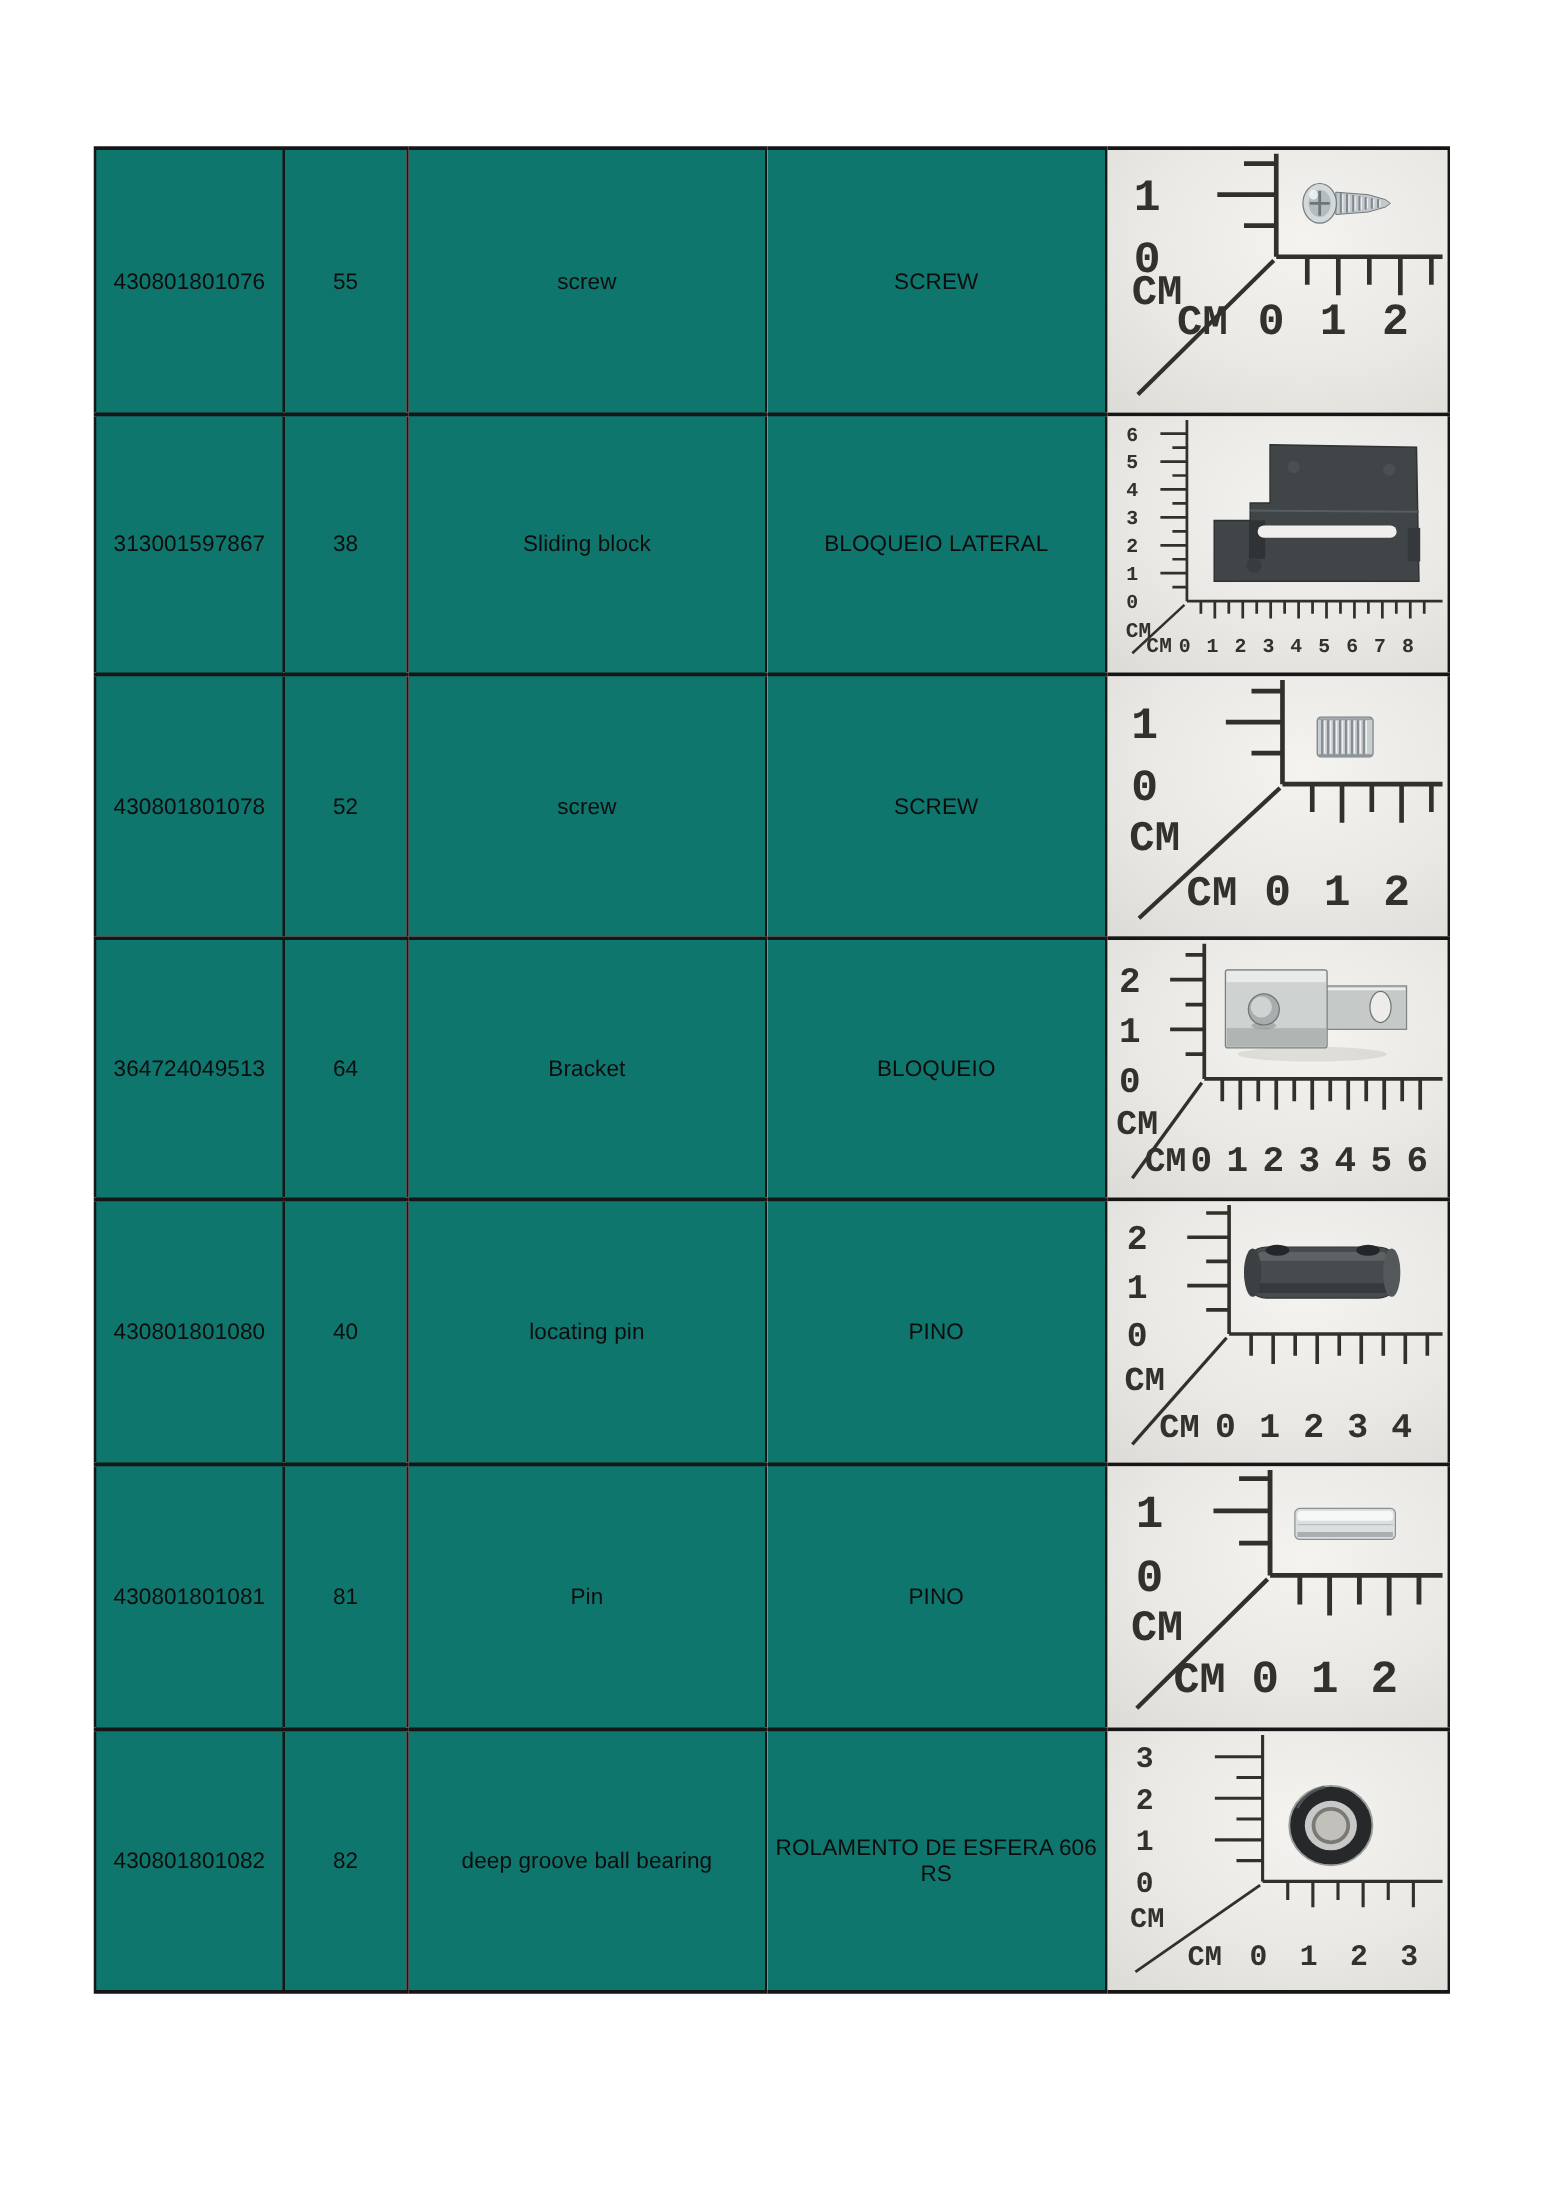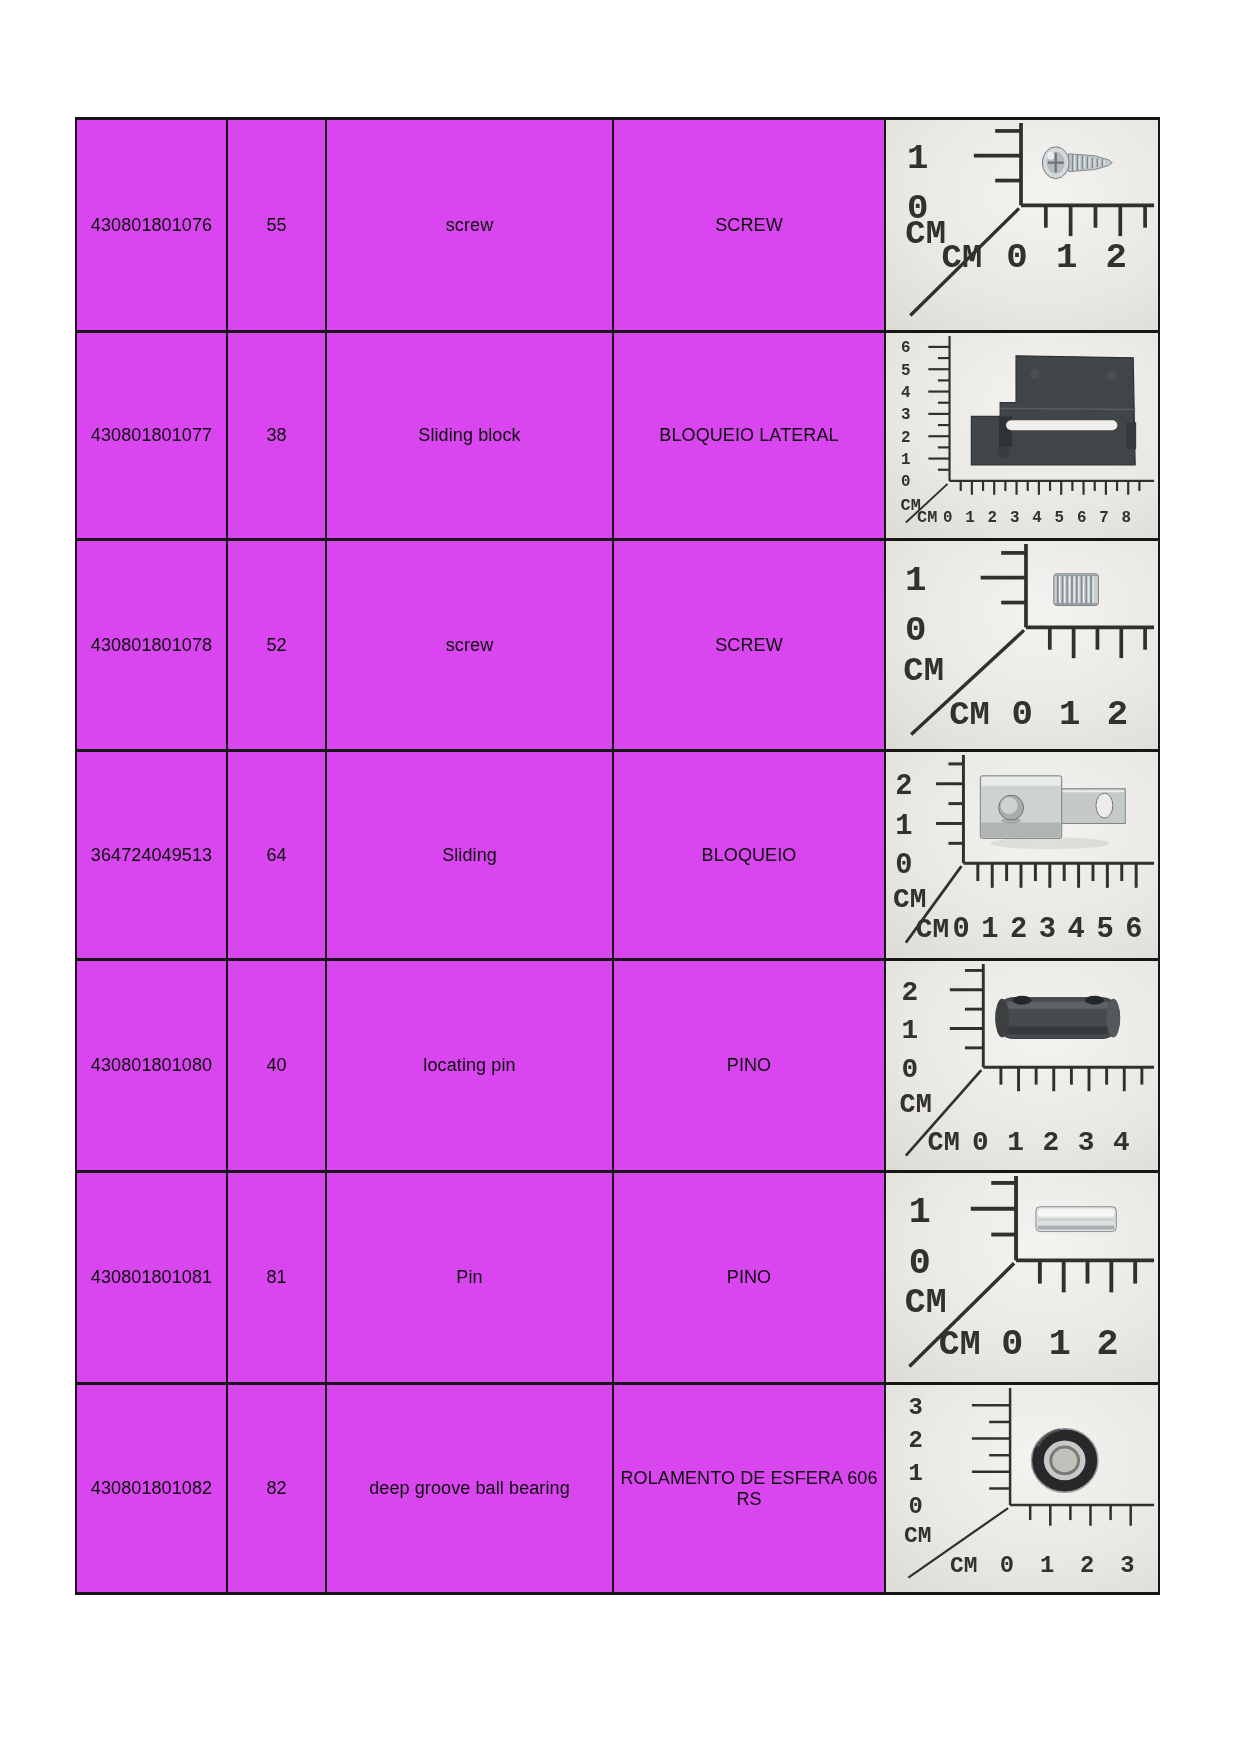--- a/index.html
+++ b/index.html
@@ -24,21 +24,21 @@
     border:2px solid #161616;
     border-top-width:3px;
     border-bottom-width:3px;
     padding:0;
     text-align:center;
     vertical-align:middle;
     font-size:18px;
     color:#0d0d0d;
     letter-spacing:0.1px;
     overflow:hidden;
-    background:#d946ef;
+    background:#0f766e;
   }
   table.parts-table td.c-photo{
     padding:0;
     background:#e9e7e3;
   }
   td.c-photo svg{display:block;width:100%;height:100%;}
 </style>
 </head>
 <body>
 
@@ -106,21 +106,21 @@
                 <ellipse cx="171" cy="43" rx="13.5" ry="16" fill="#d4d9db" stroke="#737a7e" stroke-width="1"></ellipse>
                 <ellipse cx="171" cy="43" rx="9" ry="11" fill="#b4bcc0"></ellipse>
                 <line x1="171" y1="33" x2="171" y2="53" stroke="#6c7478" stroke-width="2.2" stroke-linecap="butt"></line>
                 <line x1="163" y1="43" x2="179" y2="43" stroke="#6c7478" stroke-width="2.2" stroke-linecap="butt"></line>
                 <ellipse cx="166" cy="36" rx="3.5" ry="4" fill="#f2f5f6" opacity="0.85"></ellipse>
               </g>
             </svg>
           </td>
         </tr>
         <tr style="height: 206px;">
-          <td>430801801077</td>
+          <td>313001597867</td>
           <td>38</td>
           <td>Sliding block</td>
           <td>BLOQUEIO LATERAL</td>
           <td class="c-photo">
             <svg viewBox="0 0 274 206" preserveAspectRatio="none">
               <defs>
                 <radialGradient id="pbg1" cx="58%" cy="35%" r="90%">
                   <stop offset="0%" stop-color="#f4f3ef"></stop>
                   <stop offset="55%" stop-color="#eae8e4"></stop>
                   <stop offset="100%" stop-color="#dcdad5"></stop>
@@ -247,21 +247,21 @@
                 <line x1="208.60000000000008" y1="36" x2="208.60000000000008" y2="62" stroke="#eff1f2" stroke-width="1" stroke-linecap="butt"></line>
                 <line x1="170" y1="34.5" x2="213" y2="34.5" stroke="#9aa1a5" stroke-width="1.4" stroke-linecap="butt"></line>
                 <line x1="170" y1="63.5" x2="213" y2="63.5" stroke="#8d9498" stroke-width="1.4" stroke-linecap="butt"></line>
               </g>
             </svg>
           </td>
         </tr>
         <tr style="height: 207px;">
           <td>364724049513</td>
           <td>64</td>
-          <td>Sliding</td>
+          <td>Bracket</td>
           <td>BLOQUEIO</td>
           <td class="c-photo">
             <svg viewBox="0 0 274 207" preserveAspectRatio="none">
               <defs>
                 <radialGradient id="pbg3" cx="58%" cy="35%" r="90%">
                   <stop offset="0%" stop-color="#f4f3ef"></stop>
                   <stop offset="55%" stop-color="#eae8e4"></stop>
                   <stop offset="100%" stop-color="#dcdad5"></stop>
                 </radialGradient>
               </defs>

